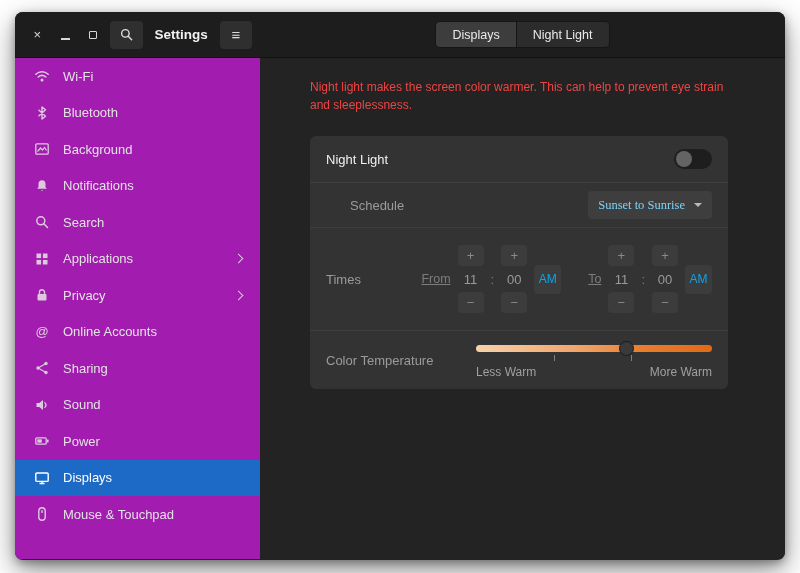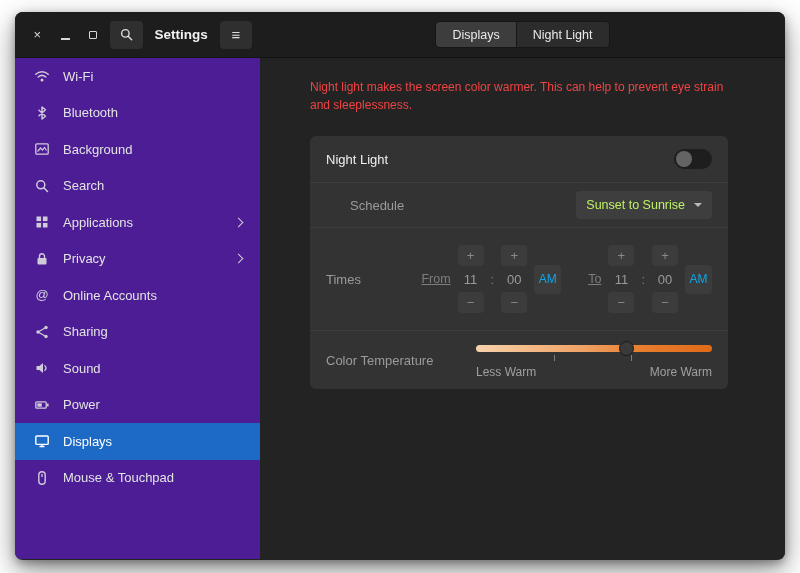--- a/index.html
+++ b/index.html
@@ -25,21 +25,21 @@
   .iconbtn { width:34px; height:28px; background:#2f2f2f; border:none; border-radius:4px;
              display:flex; align-items:center; justify-content:center; color:#dcdcdc; font-size:15px; }
   .hb-title { font-size:13.5px; font-weight:700; color:#f2f2f2; margin:0 5px; }
   .hb-right { flex:1; display:flex; align-items:center; justify-content:center; }
   .tabs { display:flex; height:27px; border:1px solid #161616; border-radius:5px; overflow:hidden; }
   .tab { display:flex; align-items:center; padding:0 16px; font-size:12.5px; color:#eaeaea;
          background:#3d3d3d; border:none; }
   .tab.active { background:#2c2c2c; border-left:1px solid #161616; }
   
   .appbody { display:flex; height:calc(100% - 47px); }
-  .sidebar { width:245px; flex:none; background:#4c1d95; overflow:hidden; }
+  .sidebar { width:245px; flex:none; background:#a21caf; overflow:hidden; }
   .item { height:36.5px; display:flex; align-items:center; gap:13px; padding:0 14px 0 19px;
           color:#e3e3e3; font-size:13px; }
   .item .ic { width:16px; height:16px; flex:none; display:flex; opacity:.88; }
   .item .ic svg { width:16px; height:16px; }
   .item.selected { background:#1c6ac6; color:#ffffff; }
   .item.selected .ic { opacity:1; }
   .chev { margin-left:auto; width:7px; height:7px; border-right:1.6px solid #cfcfcf;
           border-top:1.6px solid #cfcfcf; transform:rotate(45deg); margin-right:4px; }
   
   .content { flex:1; background:#232323; padding:18px 0 0 50px; }
@@ -47,21 +47,21 @@
   .card { width:418px; background:#333333; border-radius:6px; overflow:hidden; }
   .sep { height:1px; background:#3e3e3e; }
   .row { display:flex; align-items:center; justify-content:space-between; padding:0 16px; }
   .row-nl { height:46px; }
   .nl-label { font-size:13px; color:#f0f0f0; }
   .switch { width:38px; height:20px; background:#1e1e1e; border-radius:10px; position:relative; }
   .knob { position:absolute; left:2px; top:2px; width:16px; height:16px; border-radius:50%; background:#646464; }
   .row-sched { height:44px;padding-left:40px; }
   .mlabel { font-size:13px; color:#9b9b9b; }
   .dropdown { height:28px; display:flex; align-items:center; gap:9px; padding:0 10px;
-              background:#3e3e3e; border:none; border-radius:4px; font-size:12.5px; color:#bef264; }
+              background:#3e3e3e; border:none; border-radius:4px; font-size:12.5px; color:#7dd3fc;font-family:Liberation Serif, serif; }
   .dd-arrow { width:0; height:0; border-left:4px solid transparent; border-right:4px solid transparent;
               border-top:4.5px solid #b9b9b9; }
   .row-times { height:102px; }
   .times { display:flex; align-items:center; gap:7px; }
   .t-word { font-size:12.5px; color:#7d7d7d;text-decoration:underline; }
   .t-word.to { margin-left:20px; }
   .spin { display:flex; flex-direction:column; align-items:center; gap:4px; }
   .sbtn { width:26px; height:21px; background:#3c3c3c; border:none; border-radius:4px; color:#8a8a8a;
           font-size:13px; display:flex; align-items:center; justify-content:center; }
   .sval { font-size:13px; color:#9a9a9a; height:18px; display:flex; align-items:center; }
@@ -144,20 +144,29 @@
       <div class="item">
         <span class="ic">
             <svg viewBox="0 0 16 16">
               <rect x="1.8" y="2.8" width="12.4" height="10.4" rx="1" fill="none" stroke="currentColor" stroke-width="1.3"></rect>
               <path d="M3.5 10.5 L6.5 7 L8.5 9 L10.5 6.5 L12.5 9.5" fill="none" stroke="currentColor" stroke-width="1.2"></path>
             </svg>
           </span>
         <span>Background</span>
       </div>
 
+      <div class="item">
+        <span class="ic">
+            <svg viewBox="0 0 16 16">
+              <path d="M8 2.2c-2.3 0-3.5 1.7-3.5 3.8v3L3.2 10.8h9.6L11.5 9V6c0-2.1-1.2-3.8-3.5-3.8z" fill="currentColor"></path>
+              <path d="M6.8 12.3a1.3 1.3 0 0 0 2.4 0z" fill="currentColor"></path>
+            </svg>
+          </span>
+        <span>Notifications</span>
+      </div>
 
       <div class="item">
         <span class="ic">
             <svg viewBox="0 0 16 16">
               <circle cx="6.8" cy="6.8" r="4" fill="none" stroke="currentColor" stroke-width="1.5"></circle>
               <path d="M9.8 9.8 L13.5 13.5" stroke="currentColor" stroke-width="1.5" stroke-linecap="round"></path>
             </svg>
           </span>
         <span>Search</span>
       </div>

